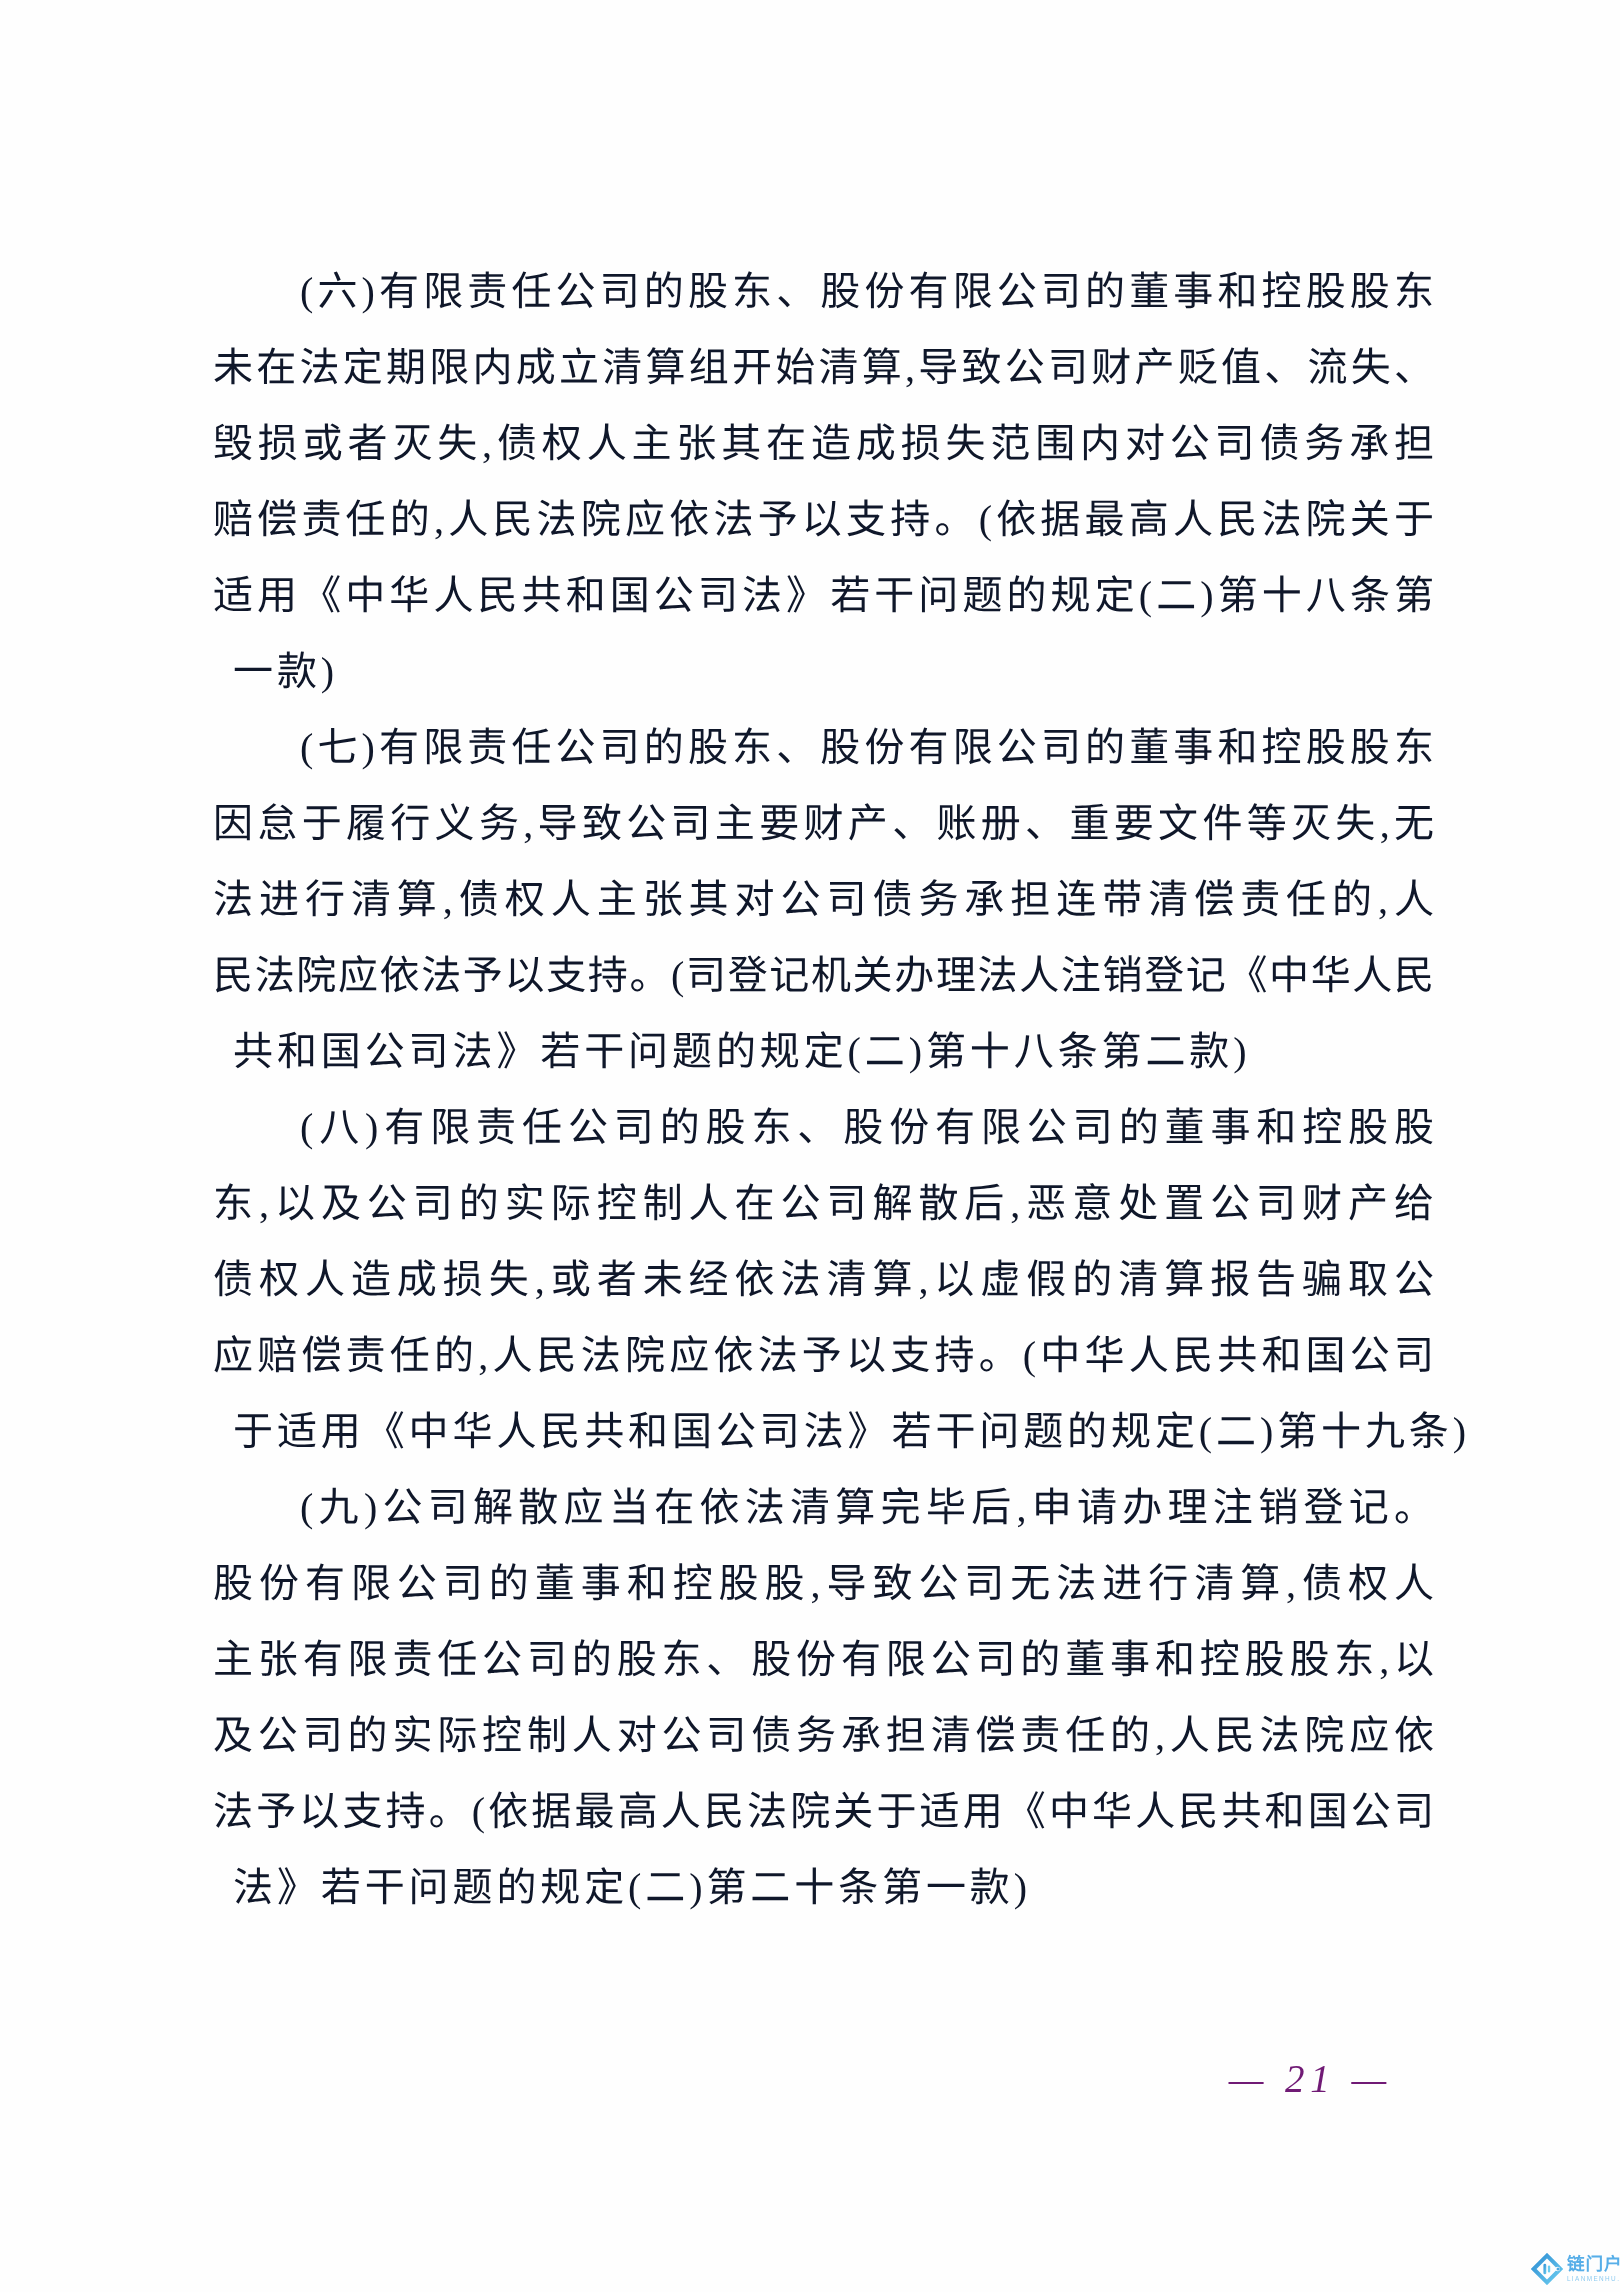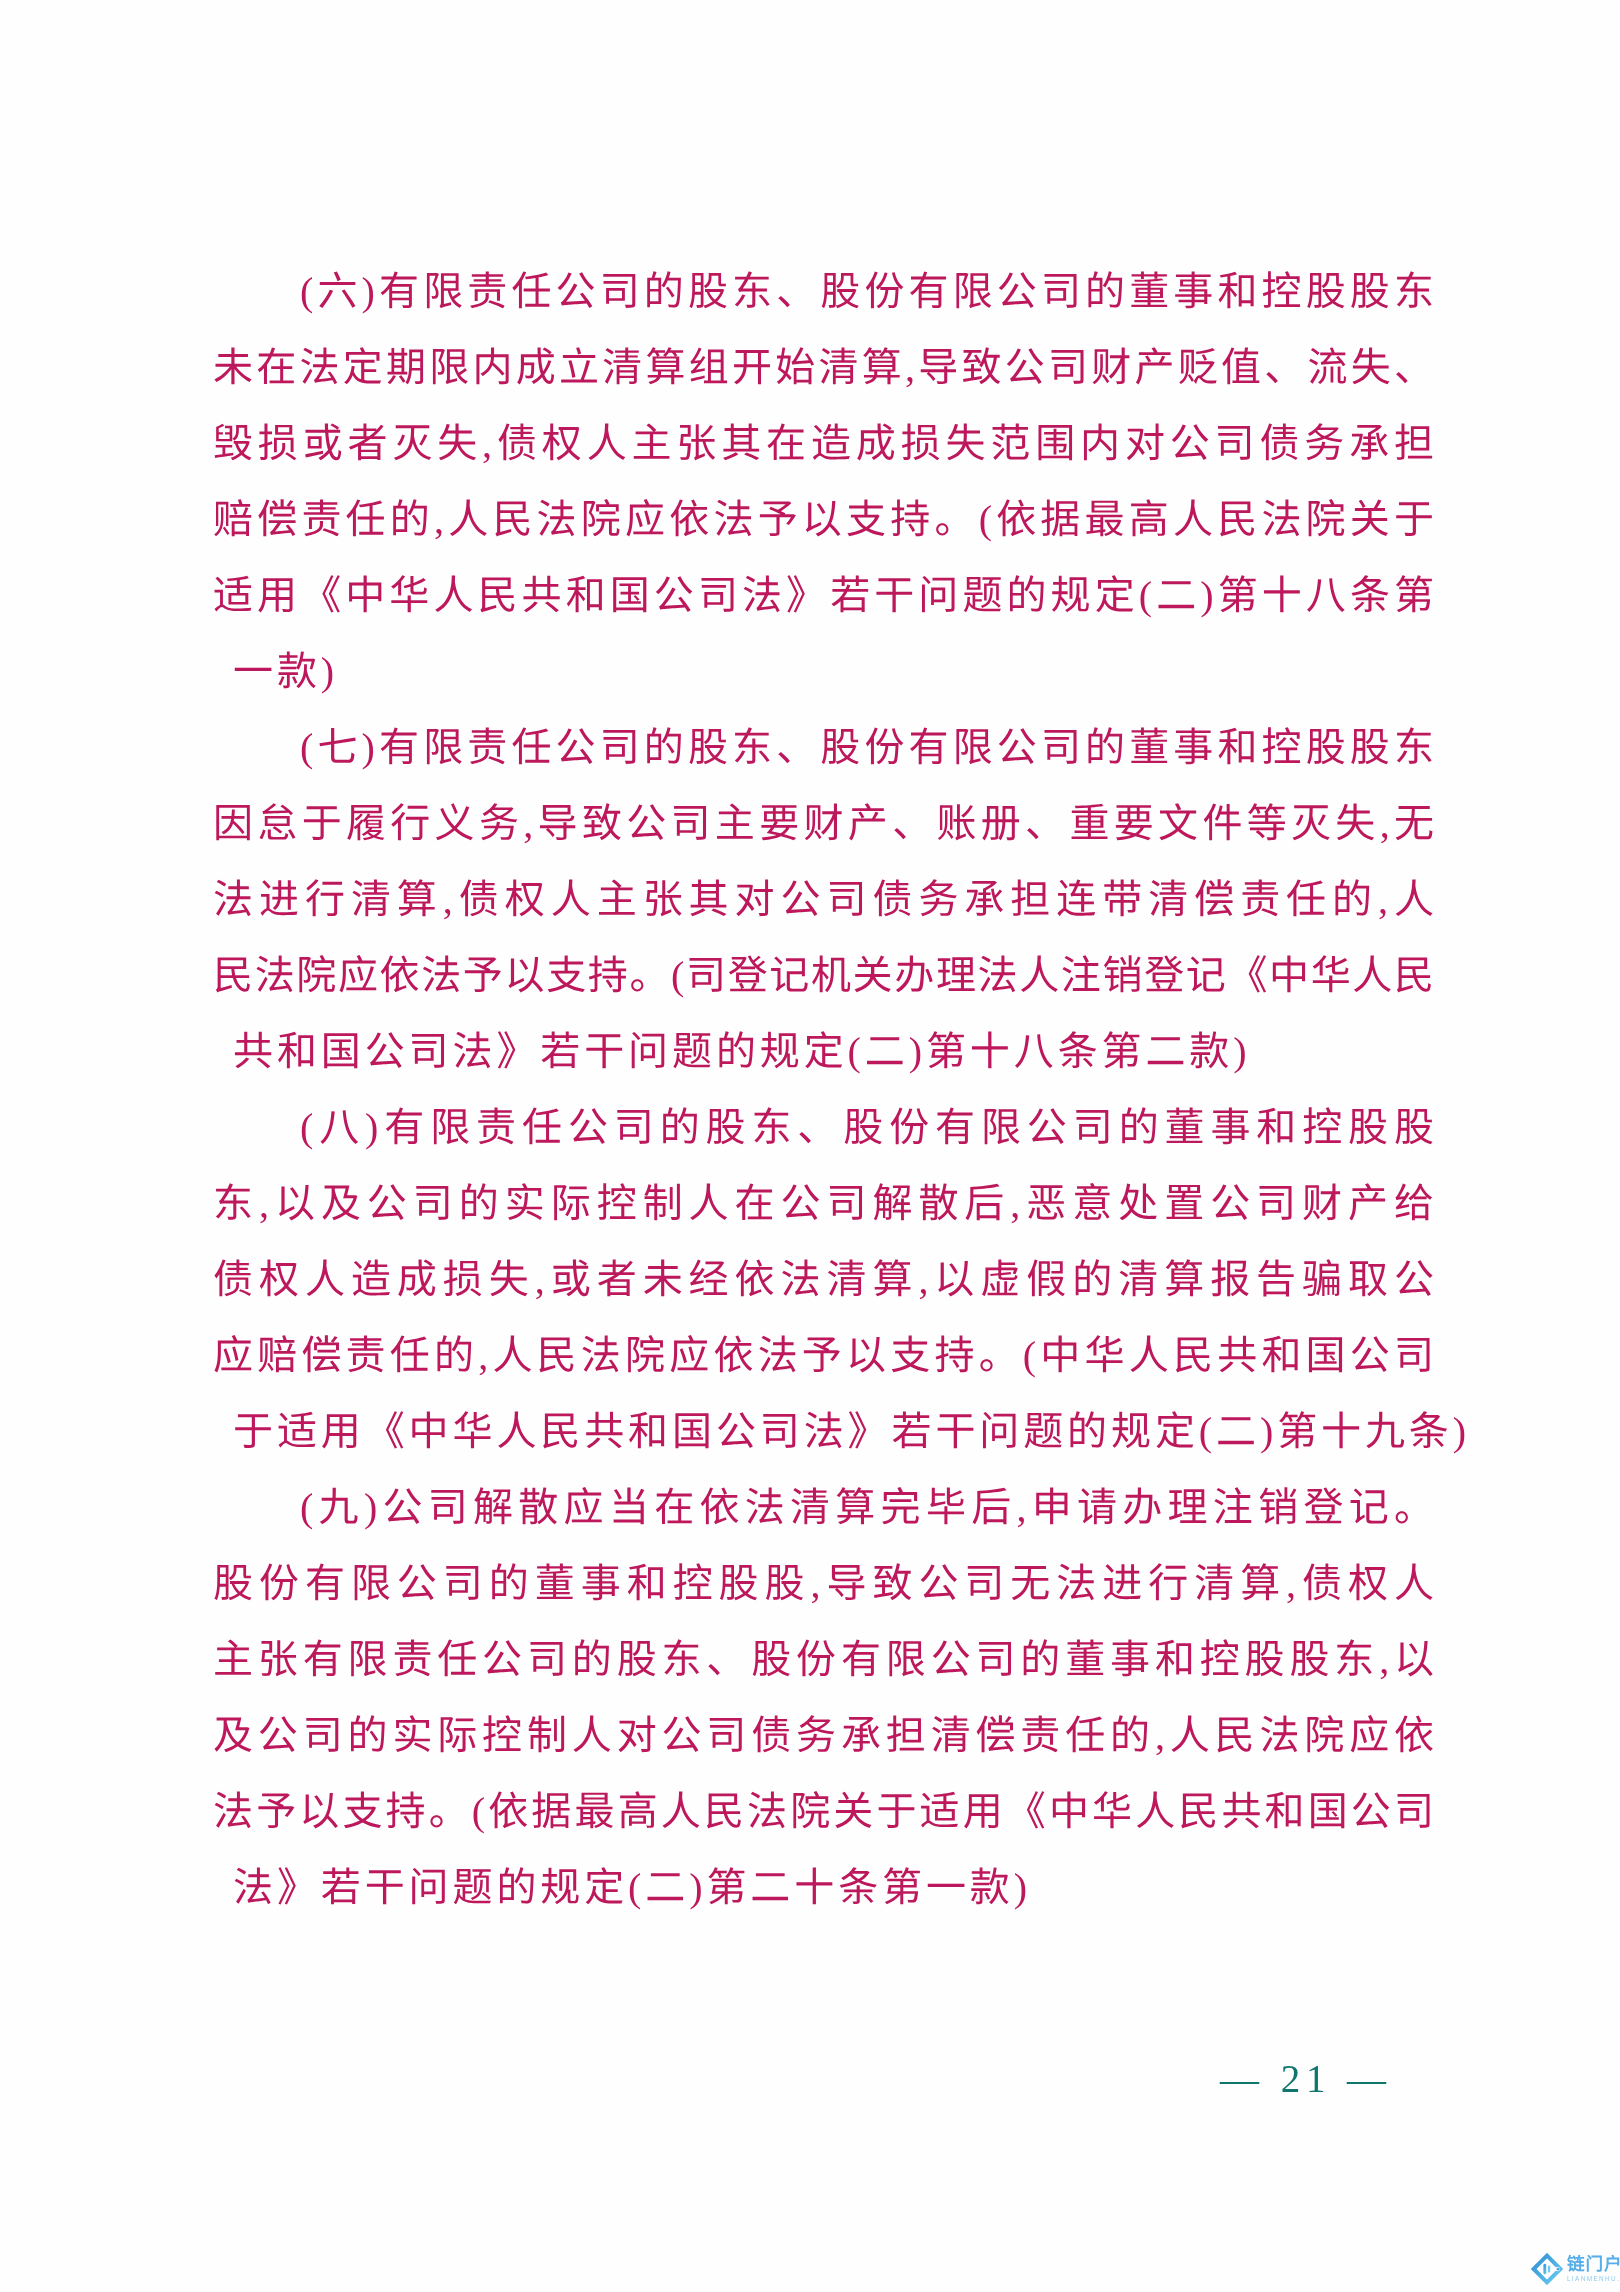--- a/index.html
+++ b/index.html
@@ -27,21 +27,21 @@
     width: 1221px;
   }
   .ln {
     margin: 0;
     padding: 0;
     height: 76px;
     line-height: 76px;
     font-size: 40px;
     font-weight: 400;
     white-space: nowrap;
-    color: #be185d;
+    color: #0f172a;
   }
   
   .ln.fill {
     white-space: normal;
     text-align: justify;
     text-align-last: justify;
     text-justify: inter-character;
   }
   
   .ln.indent {
@@ -54,21 +54,22 @@
     margin-left: 20px;
   }
   .page-number {
     position: absolute;
     top: 2044px;
     right: 228px;
     height: 69px;
     line-height: 69px;
     font-size: 39px;
     letter-spacing: 5.9px;
-    color: #0f766e;
+    color: #701a75;
+    font-style: italic;
   }
   .watermark {
     position: absolute;
     left: 1531px;
     top: 2253px;
     display: flex;
     align-items: center;
     gap: 3.9px;
   }
   .wm-logo {

